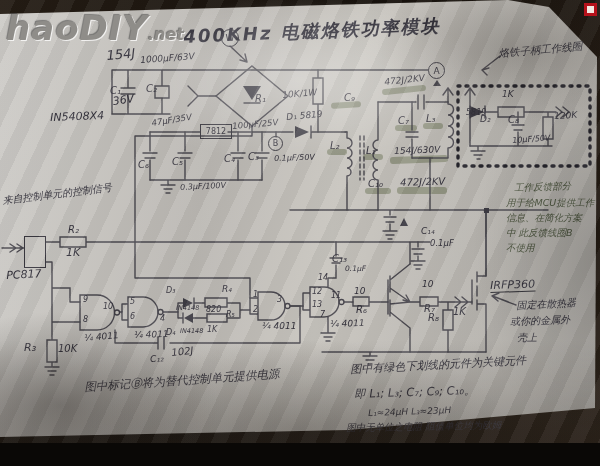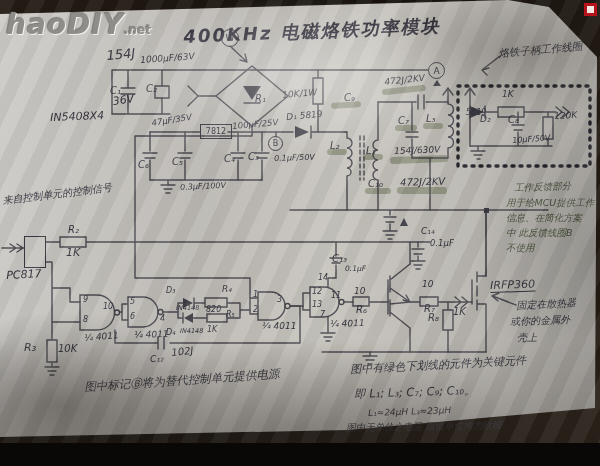--- a/index.html
+++ b/index.html
@@ -16,22 +16,22 @@
        radial-gradient(260px 120px at 300px 80px, rgba(255,255,255,.30), transparent 70%),
        radial-gradient(200px 110px at 520px 50px, rgba(30,25,20,.25), transparent 72%),
        radial-gradient(220px 130px at 60px 405px, rgba(28,23,19,.38), transparent 72%),
        radial-gradient(320px 140px at 300px 430px, rgba(35,30,25,.25), transparent 65%),
        radial-gradient(180px 260px at 598px 260px, rgba(0,0,0,.16), transparent 70%),
        repeating-linear-gradient(115deg, rgba(255,255,255,.05) 0 14px, rgba(0,0,0,.045) 14px 27px),
        linear-gradient(to bottom, transparent 340px, rgba(60,55,50,.16) 392px, rgba(38,33,28,.28) 437px);}
   
   #watermark{position:absolute;left:6px;top:8px;color:#8f8d89;font-style:italic;font-weight:bold;
      text-shadow:1px 1px 0 rgba(255,255,255,.75),-1px -1px 1px rgba(60,60,60,.55);}
-  #watermark .b{font-size:28px;letter-spacing:1px;}
-  #watermark .t{font-size:12px;}
+  #watermark .b{font-size:34px;letter-spacing:1px;}
+  #watermark .t{font-size:16px;}
   
   #badge{position:absolute;left:584px;top:3px;width:13px;height:13px;background:#b5121b;}
   #badge i{position:absolute;left:3px;top:3px;width:7px;height:7px;background:#f3e9e2;display:block;}
   
   .hw{position:absolute;white-space:nowrap;color:#34323c;font-size:10px;line-height:1;
       transform-origin:left top;}
   .grn{color:#49523c;}
   .ul{border-bottom:1.4px solid #2e2d33;padding-bottom:1px;}
   
   .meter{position:absolute;border:1.6px solid #3a3840;border-radius:50%;color:#34323c;

